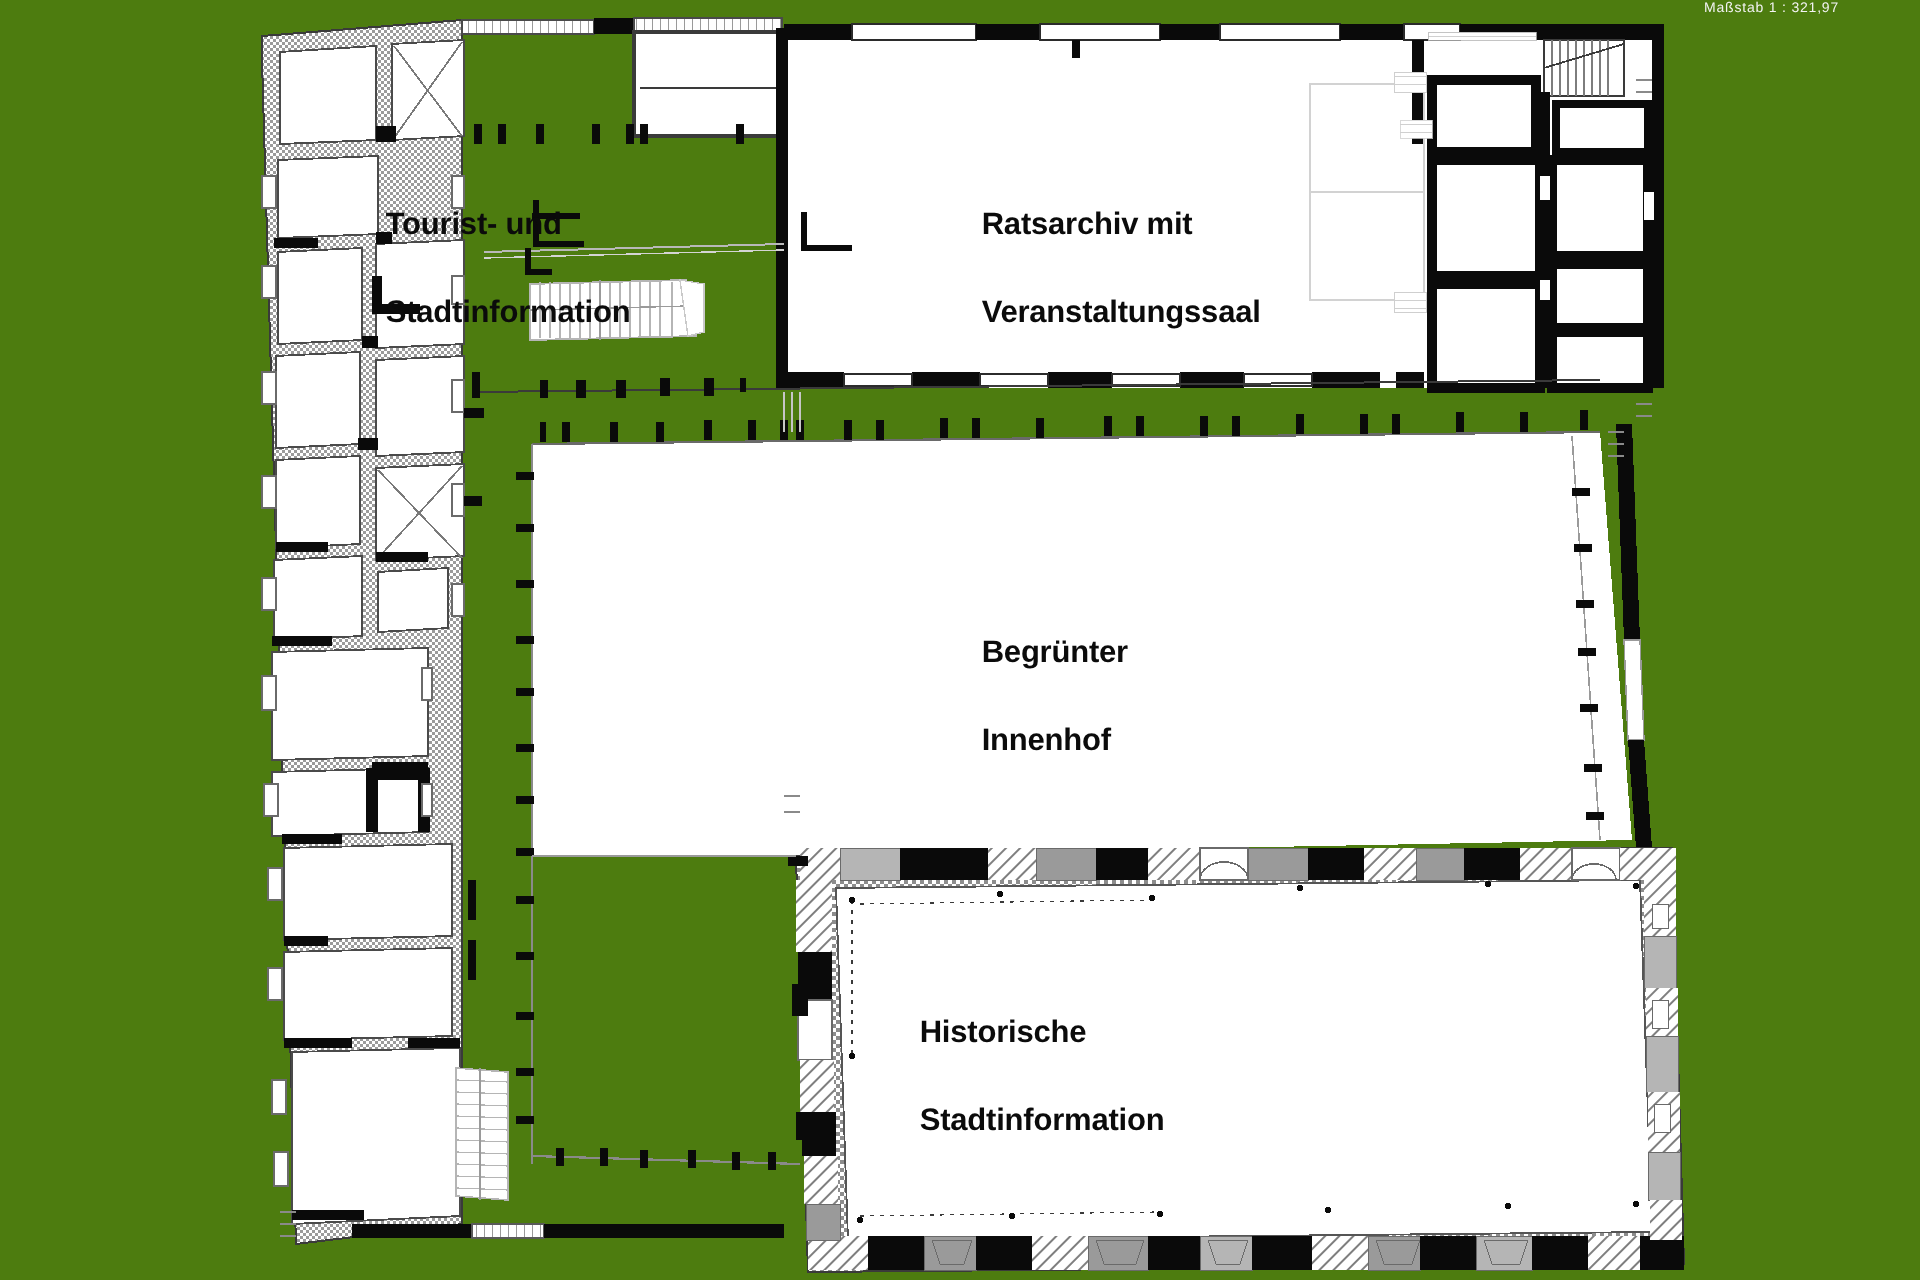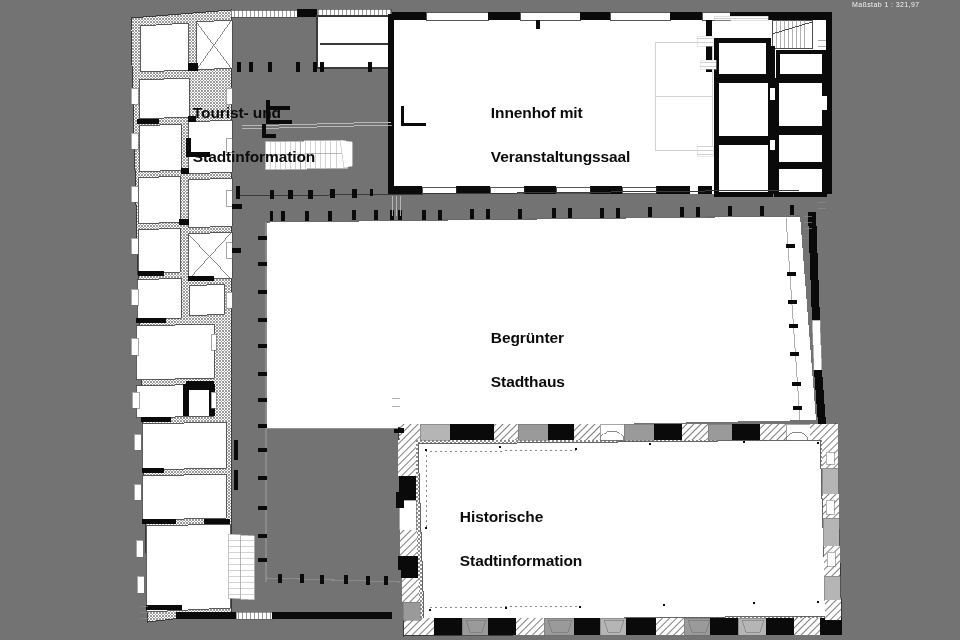--- a/index.html
+++ b/index.html
@@ -11,21 +11,21 @@
   body {
     width: 960px;
     height: 640px;
     overflow: hidden;
     font-family: "Liberation Sans", sans-serif;
   }
   #plan-root {
     position: relative;
     width: 960px;
     height: 640px;
-    background: #737373;
+    background: #4d7c0f;
   }
   svg.plan-canvas {
     position: absolute;
     left: 0;
     top: 0;
     width: 960px;
     height: 640px;
     display: block;
   }
   .room-label {
@@ -626,27 +626,27 @@
     </g>
 
   </svg>
 
   <div class="room-label" style="left:176px; top:80px;">
     <span>Tourist- und</span><br>
     <span>Stadtinformation</span>
   </div>
 
   <div class="room-label" style="left:474px; top:80px;">
-    <span>Innenhof mit</span><br>
+    <span>Ratsarchiv mit</span><br>
     <span>Veranstaltungssaal</span>
   </div>
 
-  <div class="room-label" style="left:474px; top:305px;">
+  <div class="room-label" style="left:474px; top:294px;">
     <span>Begrünter</span><br>
-    <span>Stadthaus</span>
+    <span>Innenhof</span>
   </div>
 
 
   <div class="room-label" style="left:443px; top:484px;">
     <span>Historische</span><br>
     <span>Stadtinformation</span>
   </div>
 
   <div class="scale-note" style="left:852px; top:1px;">Maßstab 1 : 321,97</div>
 

